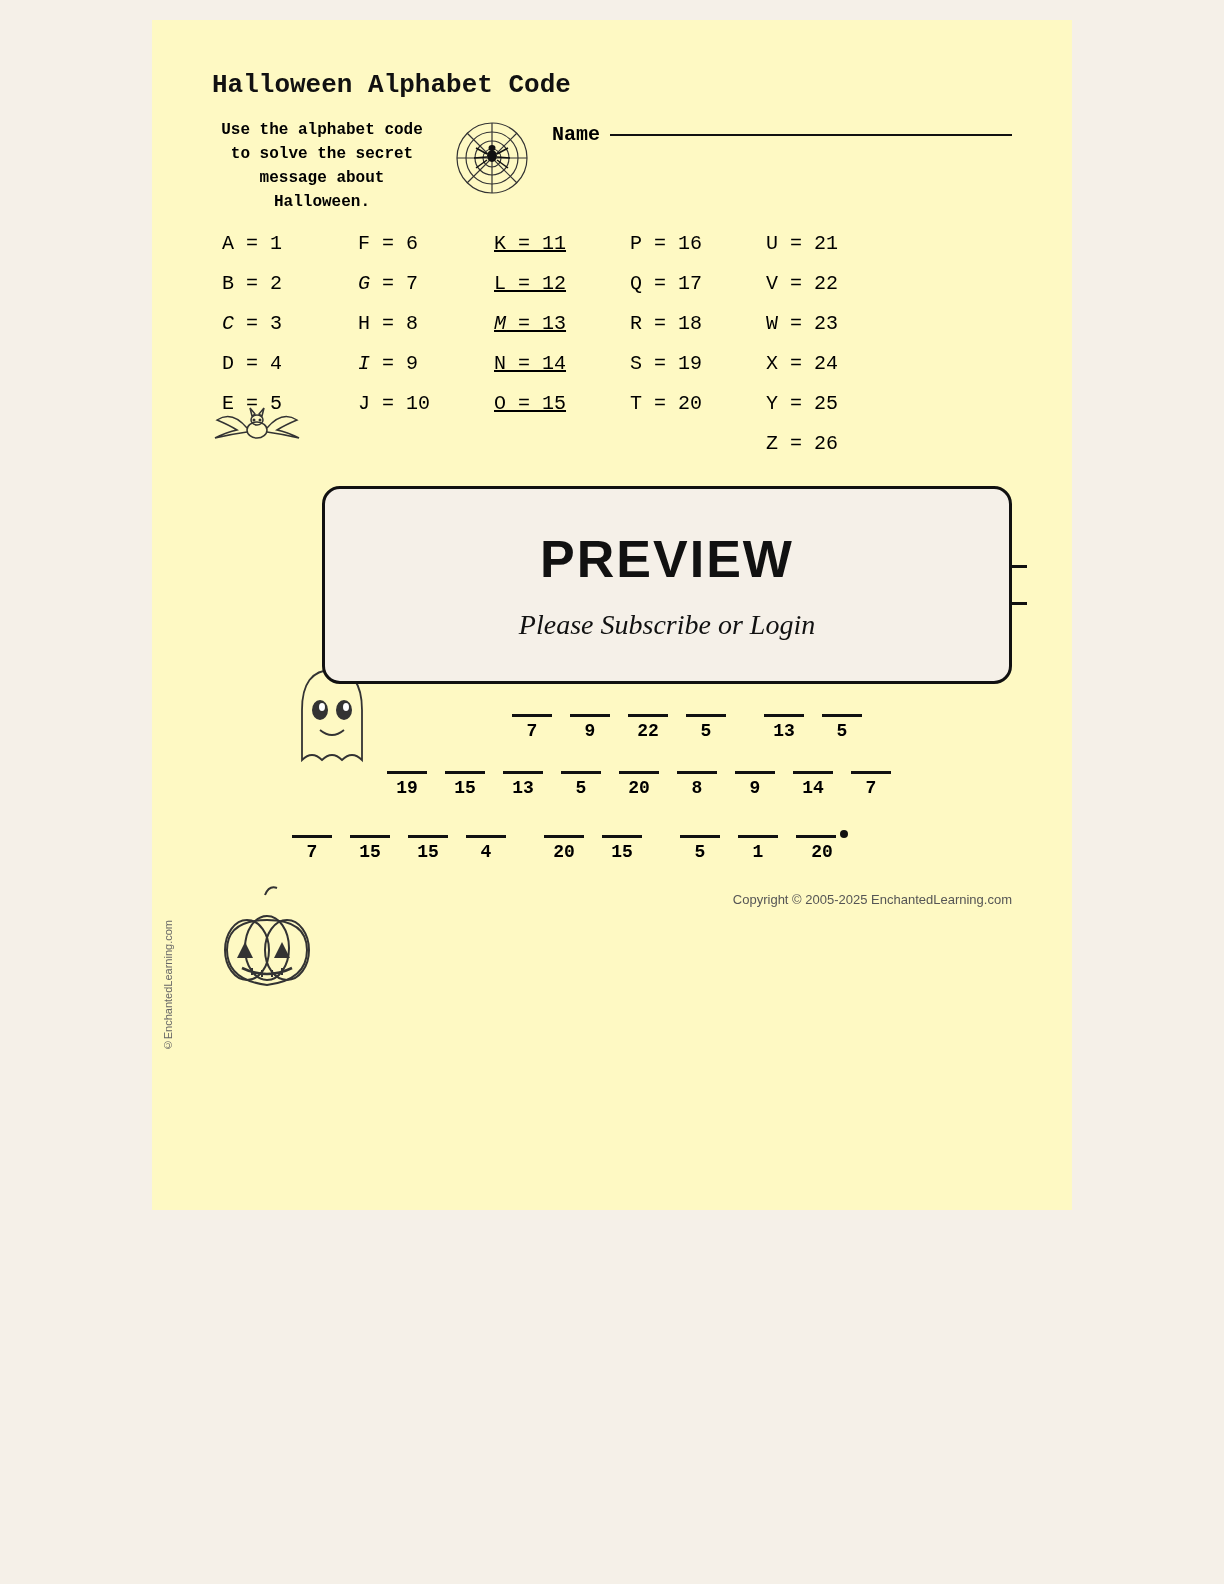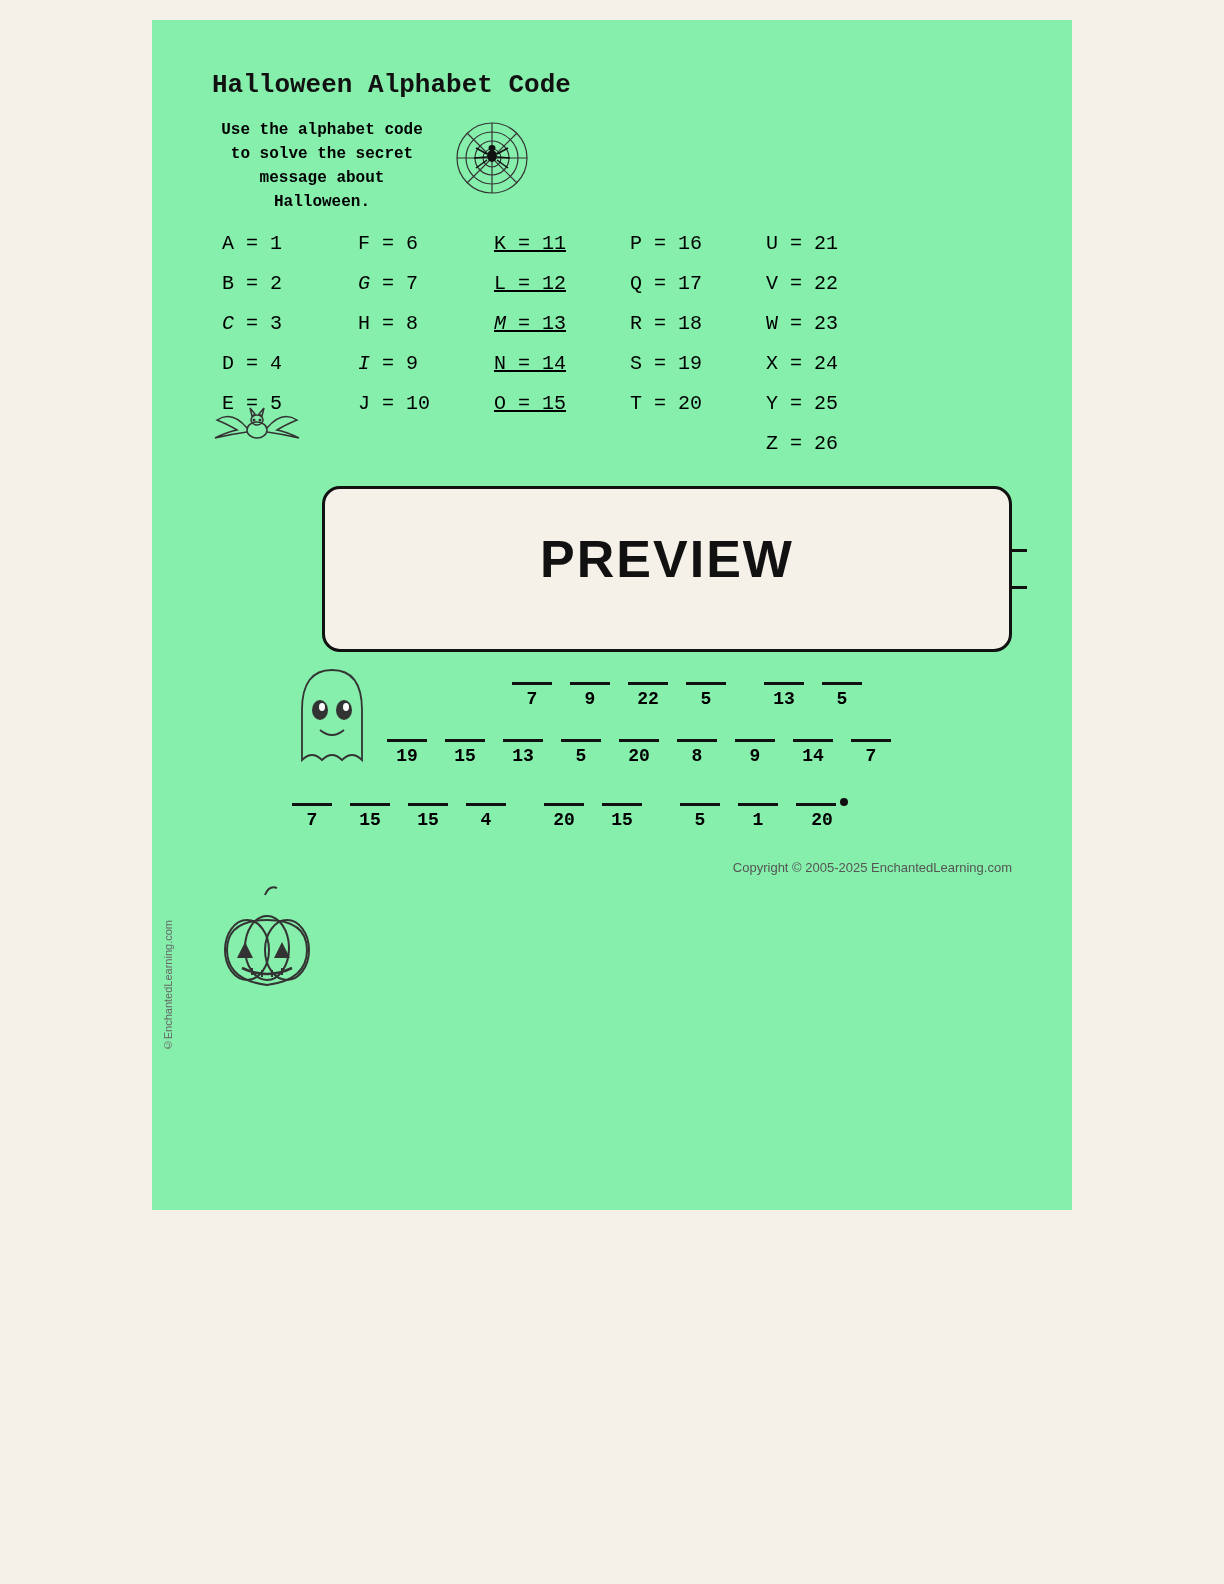--- a/index.html
+++ b/index.html
@@ -8,21 +8,21 @@
       background: #f5f0e8;
       font-family: 'Courier New', Courier, monospace;
       display: flex;
       justify-content: center;
       align-items: flex-start;
       min-height: 100vh;
       padding: 20px;
     }
 
     .page {
-      background: #86efac;
+      background: #fef9c3;
       width: 920px;
       min-height: 1190px;
       padding: 50px 60px 40px 60px;
       position: relative;
     }
 
     .page-title {
       font-size: 26px;
       font-weight: bold;
       font-family: 'Courier New', Courier, monospace;
@@ -199,20 +199,24 @@
 
         <line x1="35" y1="36" x2="24" y2="30" stroke="#111" stroke-width="1.5"></line>
         <line x1="35" y1="39" x2="22" y2="40" stroke="#111" stroke-width="1.5"></line>
         <line x1="35" y1="42" x2="24" y2="50" stroke="#111" stroke-width="1.5"></line>
         <line x1="45" y1="36" x2="56" y2="30" stroke="#111" stroke-width="1.5"></line>
         <line x1="45" y1="39" x2="58" y2="40" stroke="#111" stroke-width="1.5"></line>
         <line x1="45" y1="42" x2="56" y2="50" stroke="#111" stroke-width="1.5"></line>
       </svg>
     </div>
 
+    <div class="name-line-container">
+      <span class="name-label">Name</span>
+      <div class="name-underline"></div>
+    </div>
   </div>
 
   <div style="display: flex; gap: 16px; margin-top: 8px;">
 
     <div style="display: flex; flex-direction: column; min-width: 120px;">
       <div class="alpha-item">A = 1</div>
       <div class="alpha-item">B = 2</div>
       <div class="alpha-item"><i>C</i> = 3</div>
       <div class="alpha-item">D = 4</div>
       <div class="alpha-item">E = 5</div>
@@ -270,20 +274,21 @@
       <circle cx="53" cy="30" r="1.5" fill="#333"></circle>
     </svg>
   </div>
 
   <div style="position: relative; margin-top: 20px; margin-left: 50px;">
 
     <div style="position: absolute; right: -15px; top: 50%; width: 15px; height: 40px; border-top: 3px solid #111; border-bottom: 3px solid #111; transform: translateY(-50%);"></div>
 
     <div class="preview-box">
       <div class="preview-title">PREVIEW</div>
+      <div class="preview-subtitle">Please Subscribe or Login</div>
     </div>
   </div>
 
   <div class="ghost-decoration">
     <svg viewBox="0 0 100 130" width="100" height="130">
 
       <path d="M20 60 Q20 20 50 20 Q80 20 80 60 L80 110 Q70 100 60 110 Q50 100 40 110 Q30 100 20 110 Z" fill="none" stroke="#333" stroke-width="1.8"></path>
 
       <ellipse cx="38" cy="60" rx="8" ry="10" fill="#333"></ellipse>
       <ellipse cx="62" cy="60" rx="8" ry="10" fill="#333"></ellipse>

